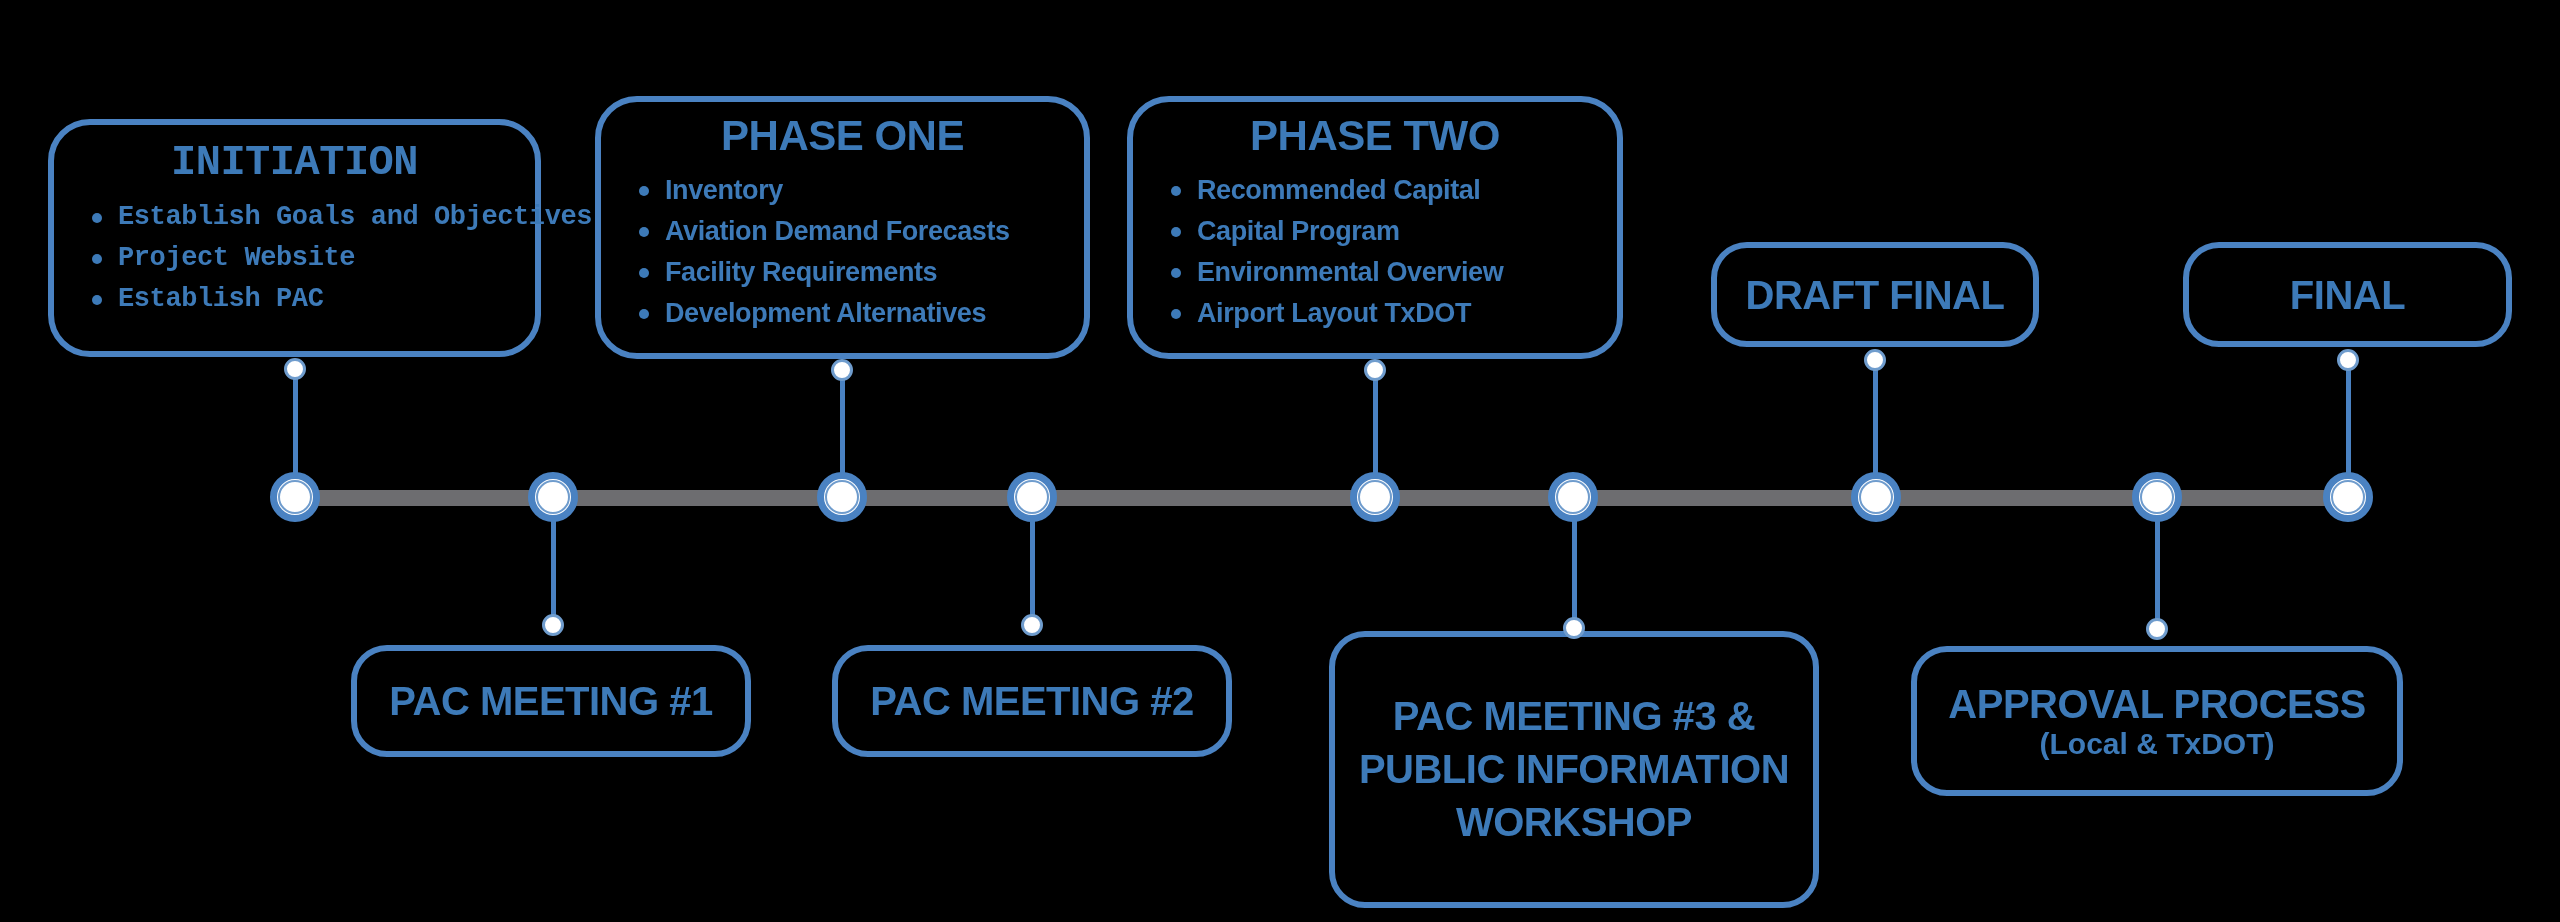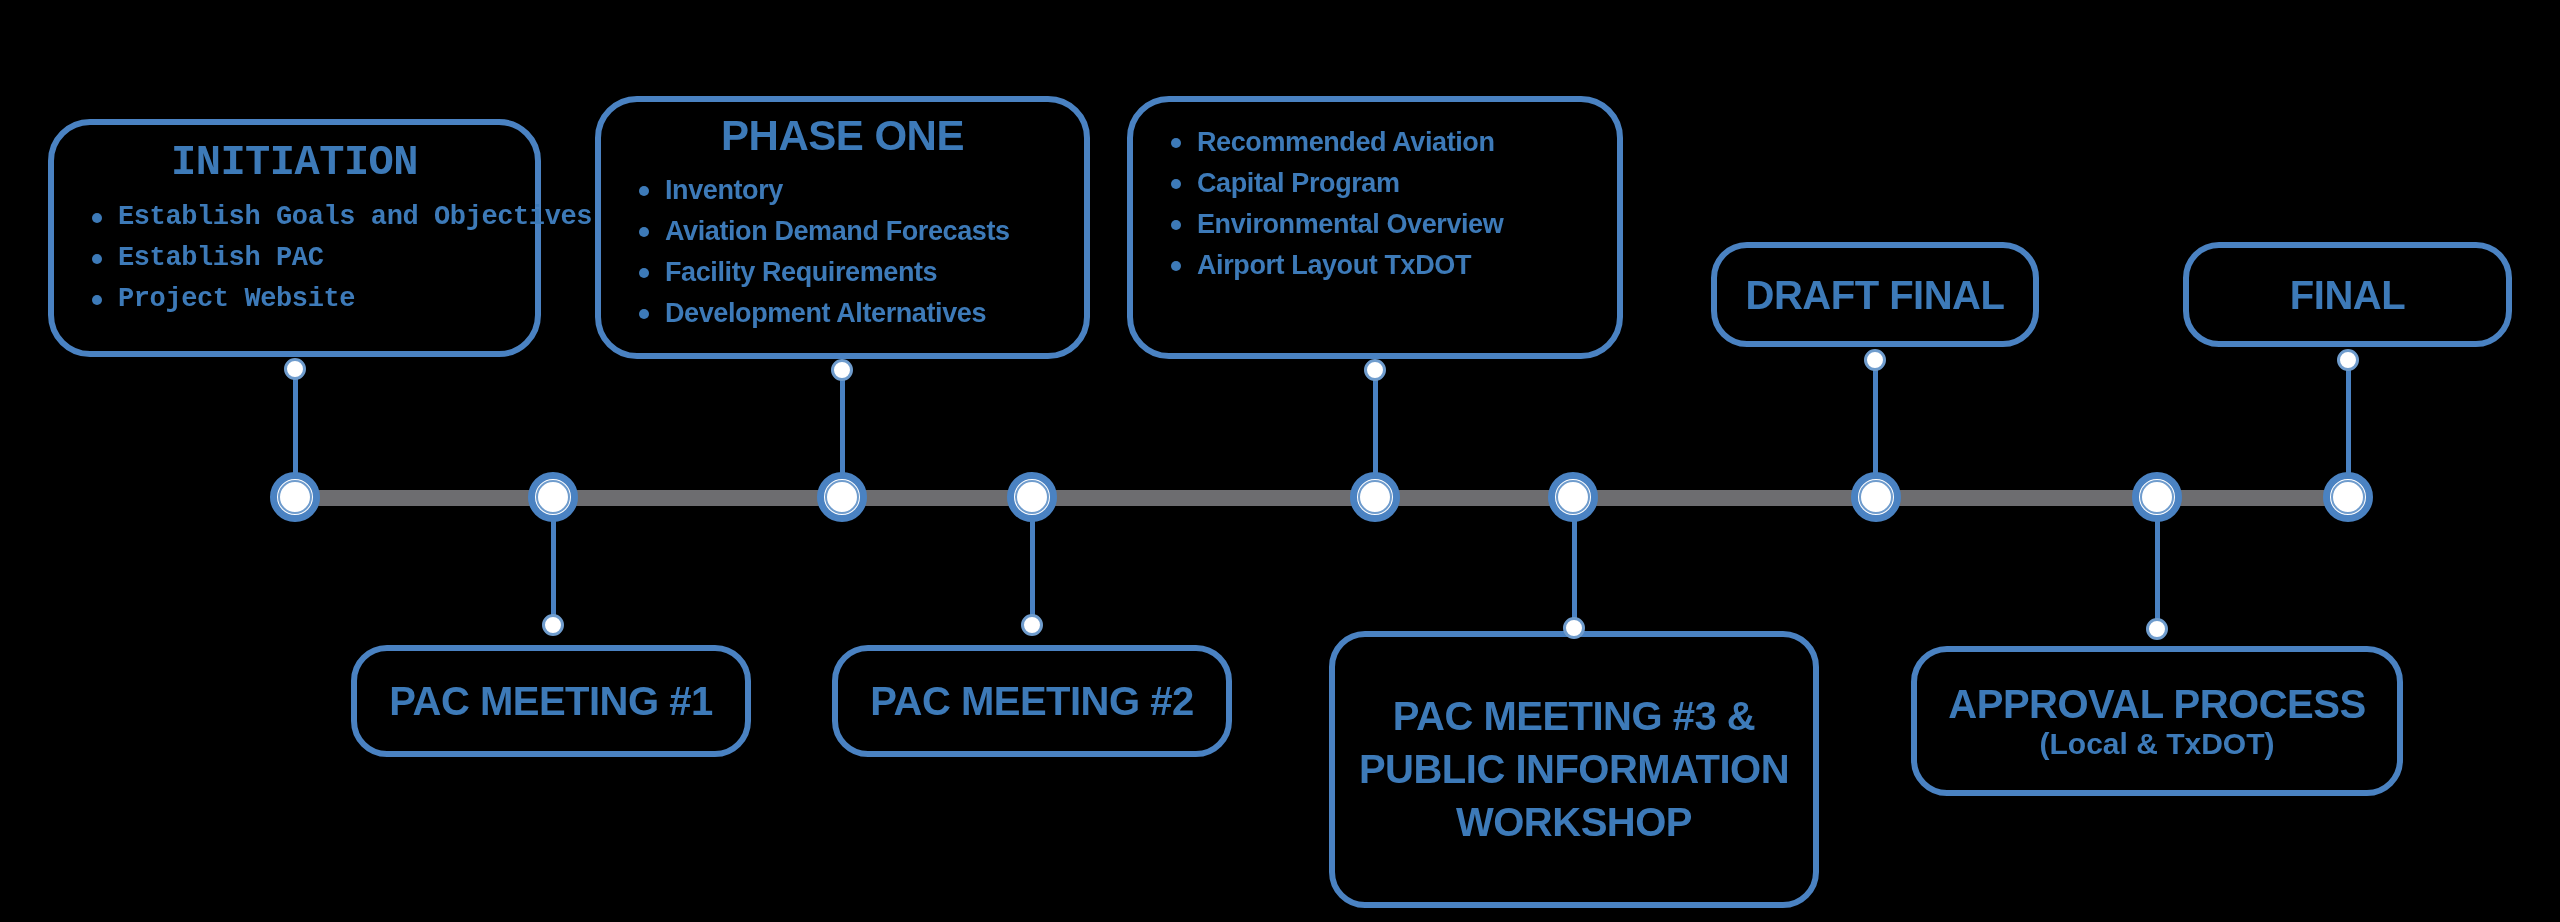--- a/index.html
+++ b/index.html
@@ -131,38 +131,39 @@
 </style>
 </head>
 <body>
 
 <div class="canvas">
 
   <div class="tl-box b-initiation">
     <div class="box-title">INITIATION</div>
     <ul class="bullets">
       <li>Establish Goals and Objectives</li>
+      <li>Project Website</li>
       <li>Establish PAC</li>
-      <li>Project Website</li>
     </ul>
   </div>
 
   <div class="tl-box b-phase-one">
     <div class="box-title">PHASE ONE</div>
     <ul class="bullets">
       <li>Inventory</li>
       <li>Aviation Demand Forecasts</li>
       <li>Facility Requirements</li>
       <li>Development Alternatives</li>
     </ul>
   </div>
 
   <div class="tl-box b-phase-two">
+    <div class="box-title">PHASE TWO</div>
     <ul class="bullets">
-      <li>Recommended Aviation</li>
+      <li>Recommended Capital</li>
       <li>Capital Program</li>
       <li>Environmental Overview</li>
       <li>Airport Layout TxDOT</li>
     </ul>
   </div>
 
   <div class="tl-box label-only b-draft-final">
     <div class="box-title">DRAFT FINAL</div>
   </div>
 

